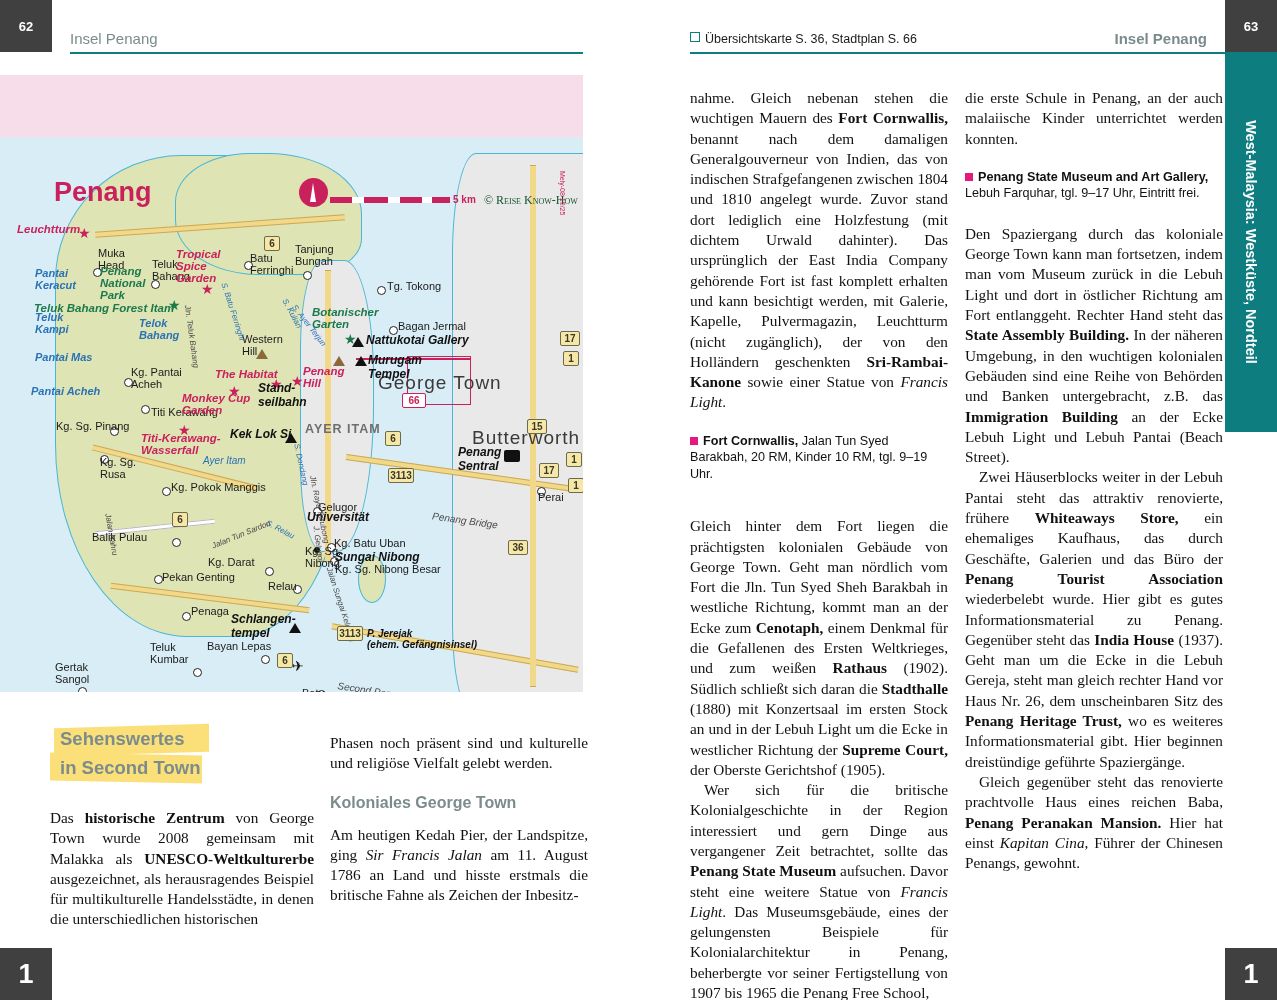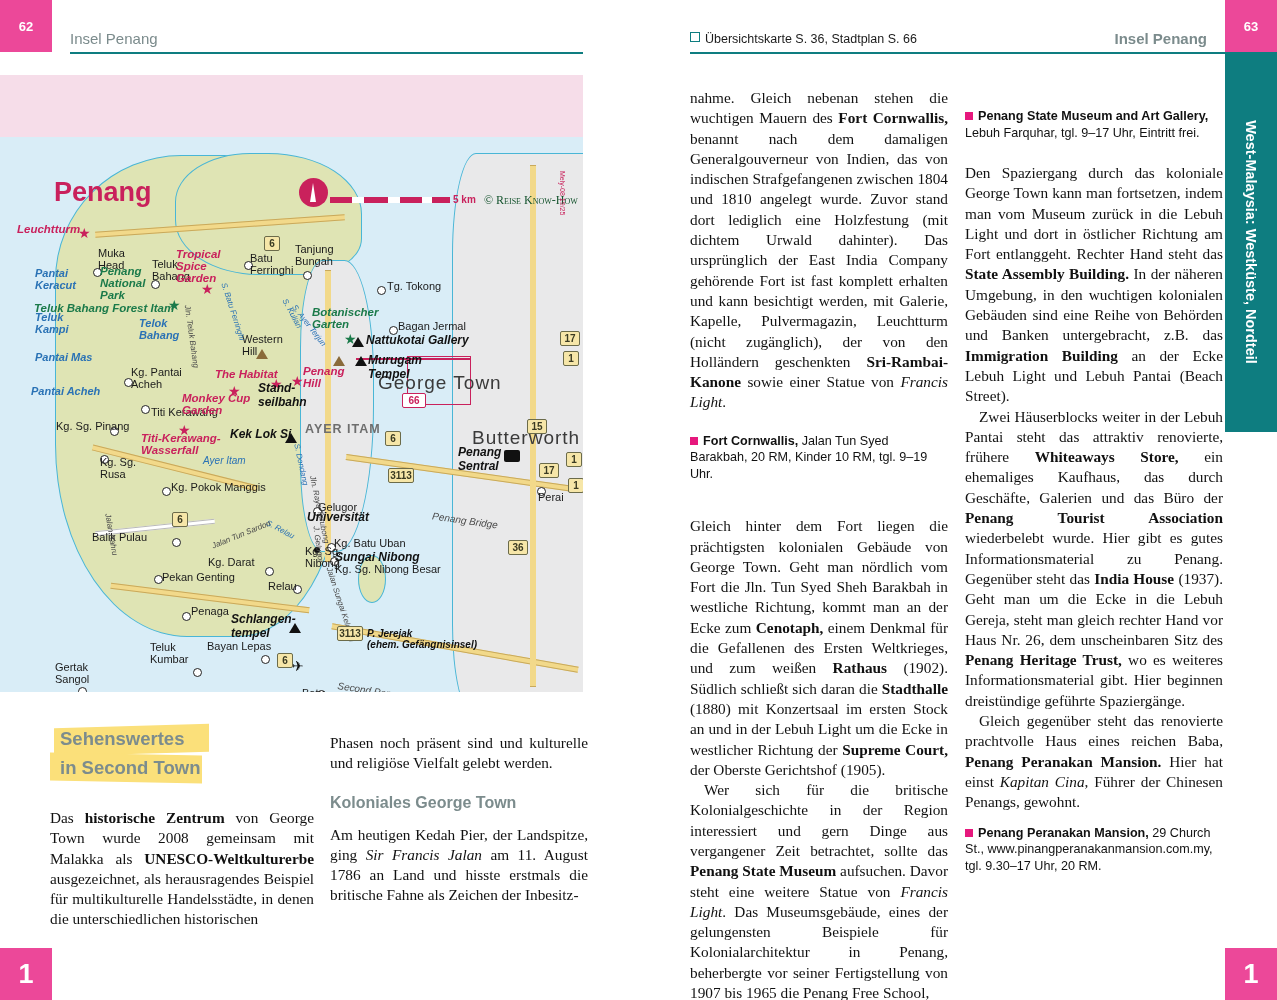--- a/index.html
+++ b/index.html
@@ -1,21 +1,21 @@
 <!DOCTYPE html>
 <html><head>
 <meta charset="utf-8">
 <style>
   html,body{margin:0;padding:0;}
   body{
     width:1277px;height:1000px;background:#ffffff;
     font-family:"Liberation Serif",serif;overflow:hidden;position:relative;
   }
   
-  .corner{position:absolute;background:#ec4899;color:#fff;display:flex;
+  .corner{position:absolute;background:#404040;color:#fff;display:flex;
           align-items:center;justify-content:center;
           font-family:"Liberation Sans",sans-serif;font-weight:bold;}
   .corner-tl{left:0;top:0;width:52px;height:52px;font-size:13px;}
   .corner-tr{right:0;top:0;width:52px;height:52px;font-size:13px;}
   .corner-bl{left:0;bottom:0;width:52px;height:52px;font-size:27px;}
   .corner-br{right:0;bottom:0;width:52px;height:52px;font-size:27px;}
 
   
   .runhead{position:absolute;font-family:"Liberation Sans",sans-serif;
            color:#7b8b8c;font-size:15px;}
@@ -335,25 +335,23 @@
   <div class="gap"></div>
   <p class="infobox">
     <span class="sq"></span><b>Fort Cornwallis,</b><span> Jalan Tun Syed Barakbah, 20 RM, Kinder 10 RM, tgl. 9–19 Uhr.</span>
   </p>
   <div class="gap" style="height:34px;"></div>
   <p class="serif">Gleich hinter dem Fort liegen die prächtigsten kolonialen Gebäude von George Town. Geht man nördlich vom Fort die Jln. Tun Syed Sheh Barakbah in westliche Richtung, kommt man an der Ecke zum <b>Cenotaph,</b> einem Denkmal für die Gefallenen des Ersten Weltkrieges, und zum weißen <b>Rathaus</b> (1902). Südlich schließt sich daran die <b>Stadthalle</b> (1880) mit Konzertsaal im ersten Stock an und in der Lebuh Light um die Ecke in westlicher Richtung der <b>Supreme Court,</b> der Oberste Gerichtshof (1905).</p>
   <p class="serif indent">Wer sich für die britische Kolonialgeschichte in der Region interessiert und gern Dinge aus vergangener Zeit betrachtet, sollte das <b>Penang State Museum</b> aufsuchen. Davor steht eine weitere Statue von <i>Francis Light</i>. Das Museumsgebäude, eines der gelungensten Beispiele für Kolonialarchitektur in Penang, beherbergte vor seiner Fertigstellung von 1907 bis 1965 die Penang Free School,</p>
 </div>
 
 <div class="col" style="left:965px;top:88px;width:258px;">
+  <p class="serif">die erste Schule in Penang, an der auch malaiische Kinder unterrichtet werden konnten.</p>
   <div class="gap"></div>
   <p class="infobox">
     <span class="sq"></span><b>Penang State Museum and Art Gallery,</b><span> Lebuh Farquhar, tgl. 9–17 Uhr, Eintritt frei.</span>
   </p>
   <div class="gap" style="height:22px;"></div>
   <p class="serif">Den Spaziergang durch das koloniale George Town kann man fortsetzen, indem man vom Museum zurück in die Lebuh Light und dort in östlicher Richtung am Fort entlanggeht. Rechter Hand steht das <b>State Assembly Building.</b> In der näheren Umgebung, in den wuchtigen kolonialen Gebäuden sind eine Reihe von Behörden und Banken untergebracht, z.B. das <b>Immigration Building</b> an der Ecke Lebuh Light und Lebuh Pantai (Beach Street).</p>
   <p class="serif indent">Zwei Häuserblocks weiter in der Lebuh Pantai steht das attraktiv renovierte, frühere <b>Whiteaways Store,</b> ein ehemaliges Kaufhaus, das durch Geschäfte, Galerien und das Büro der <b>Penang Tourist Association</b> wiederbelebt wurde. Hier gibt es gutes Informationsmaterial zu Penang. Gegenüber steht das <b>India House</b> (1937). Geht man um die Ecke in die Lebuh Gereja, steht man gleich rechter Hand vor Haus Nr. 26, dem unscheinbaren Sitz des <b>Penang Heritage Trust,</b> wo es weiteres Informationsmaterial gibt. Hier beginnen dreistündige geführte Spaziergänge.</p>
   <p class="serif indent">Gleich gegenüber steht das renovierte prachtvolle Haus eines reichen Baba, <b>Penang Peranakan Mansion.</b> Hier hat einst <i>Kapitan Cina</i>, Führer der Chinesen Penangs, gewohnt.</p>
   <div class="gap" style="height:12px;"></div>
-  <p class="infobox">
-    <span class="sq"></span><b>Penang Peranakan Mansion,</b><span> 29 Church St., www.pinangperanakanmansion.com.my, tgl. 9.30–17 Uhr, 20 RM.</span>
-  </p>
 </div>
 
 </body></html>

